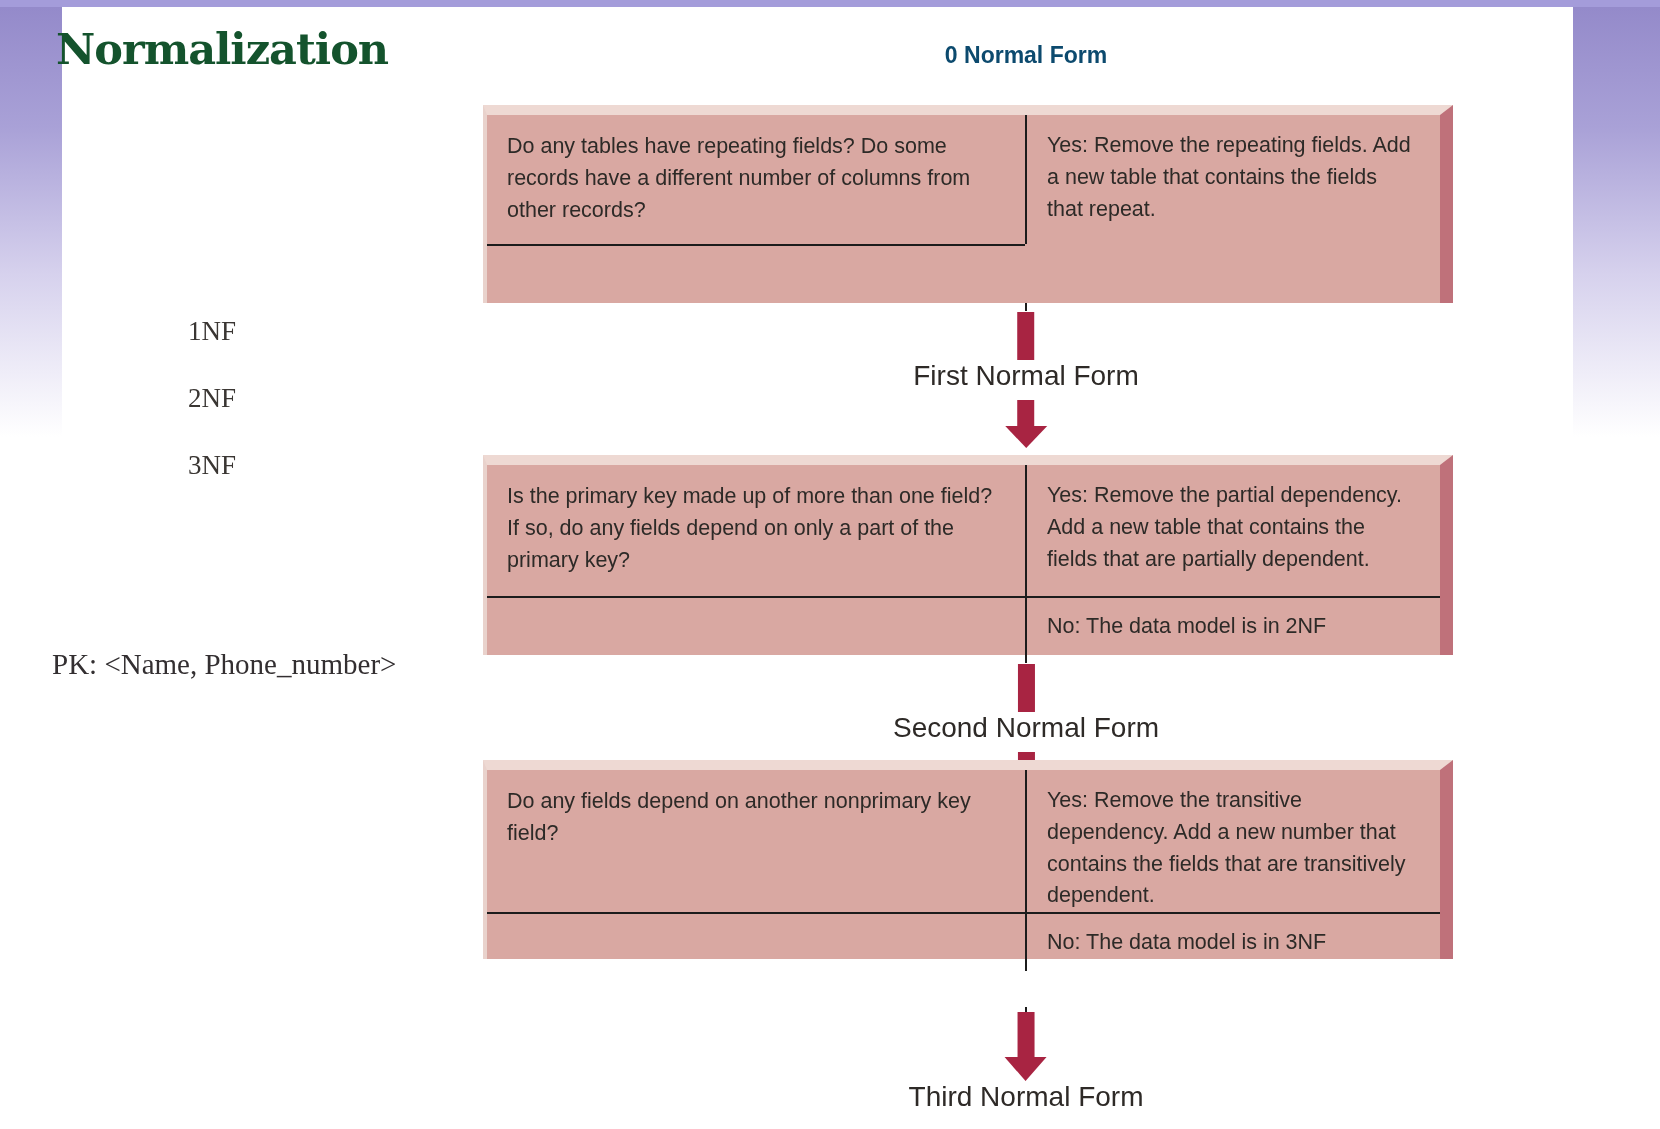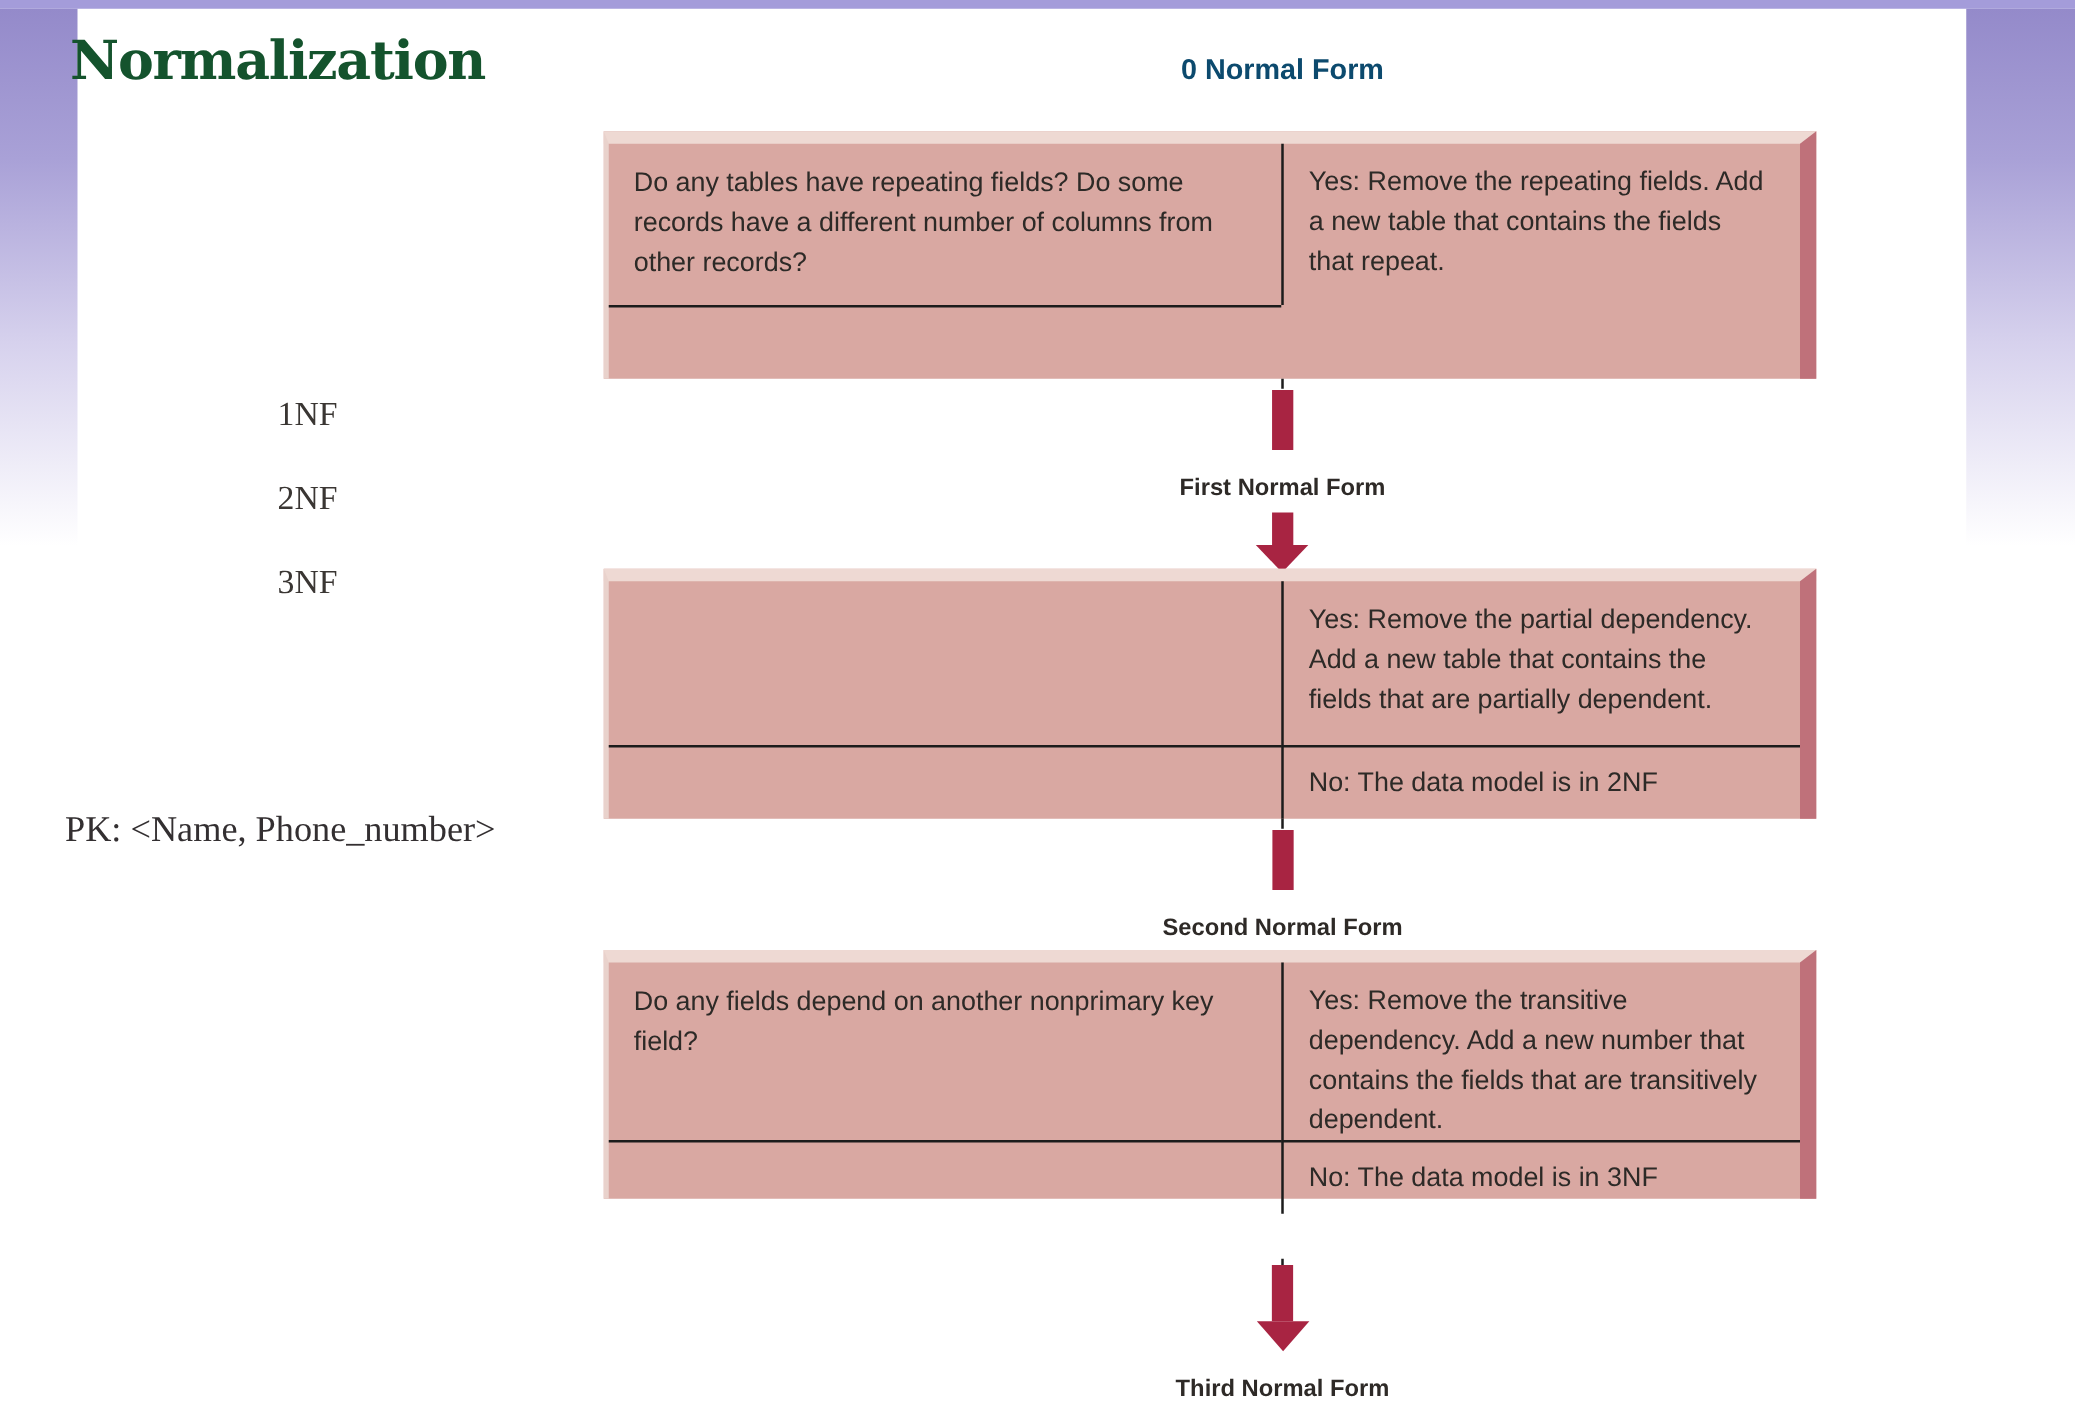--- a/index.html
+++ b/index.html
@@ -64,35 +64,35 @@
   .tick2 { top:655px; height:8px; }
   .tick3 { top:1007px; height:5px; }
 
   
   .arrow-assembly {
     position:absolute; left:1026px; transform:translateX(-50%);
     display:flex; flex-direction:column; align-items:center;
   }
   .a1 { top:312px; } .a2 { top:664px; } .a3 { top:1012px; }
   .red-bar { width:17px; height:48px; background:#a82442; }
-  .flow-label { font-weight:bold; font-size:19px; color:#2e2a27; white-space:nowrap; margin-top:20px; }
+  .flow-label { font-weight:normal; font-size:28px; color:#2e2a27; white-space:nowrap; margin-top:0; }
   .arrow-down { display:flex; flex-direction:column; align-items:center; margin-top:8px; }
   .arrow-down .stem { width:17px; height:26px; background:#a82442; }
   .arrow-down .head { width:0; height:0;
     border-left:21px solid transparent; border-right:21px solid transparent;
     border-top:22px solid #a82442; }
   .a3 .arrow-down { margin-top:0; }
   .a3 .stem { height:45px; }
   .a3 .head { border-top-width:24px; }
 
   
   .side-label {
     position:absolute; left:188px;
     font-family:"Liberation Serif", serif;
-    font-size:27px; color:#3a3633; white-space:nowrap;margin-left:34px;
+    font-size:27px; color:#3a3633; white-space:nowrap;
   }
   .nf1 { top:316px; } .nf2 { top:383px; } .nf3 { top:450px; }
   .pk-note {
     position:absolute; left:52px; top:648px;
     font-family:"Liberation Serif", serif;
     font-size:29px; color:#332f31; white-space:nowrap;
   }
 </style>
 </head>
 <body>
@@ -115,20 +115,21 @@
 <div class="arrow-assembly a1">
   <div class="red-bar"></div>
   <div class="flow-label">First Normal Form</div>
   <div class="arrow-down">
     <div class="stem"></div>
     <div class="head"></div>
   </div>
 </div>
 
 <div class="nf-box box2">
+  <div class="cell q">Is the primary key made up of more than one field? If so, do any fields depend on only a part of the primary key?</div>
   <div class="cell yes">Yes: Remove the partial dependency. Add a new table that contains the fields that are partially dependent.</div>
   <div class="cell blank"></div>
   <div class="cell no">No: The data model is in 2NF</div>
 </div>
 <div class="tick tick2"></div>
 
 <div class="arrow-assembly a2">
   <div class="red-bar"></div>
   <div class="flow-label">Second Normal Form</div>
   <div class="arrow-down">

